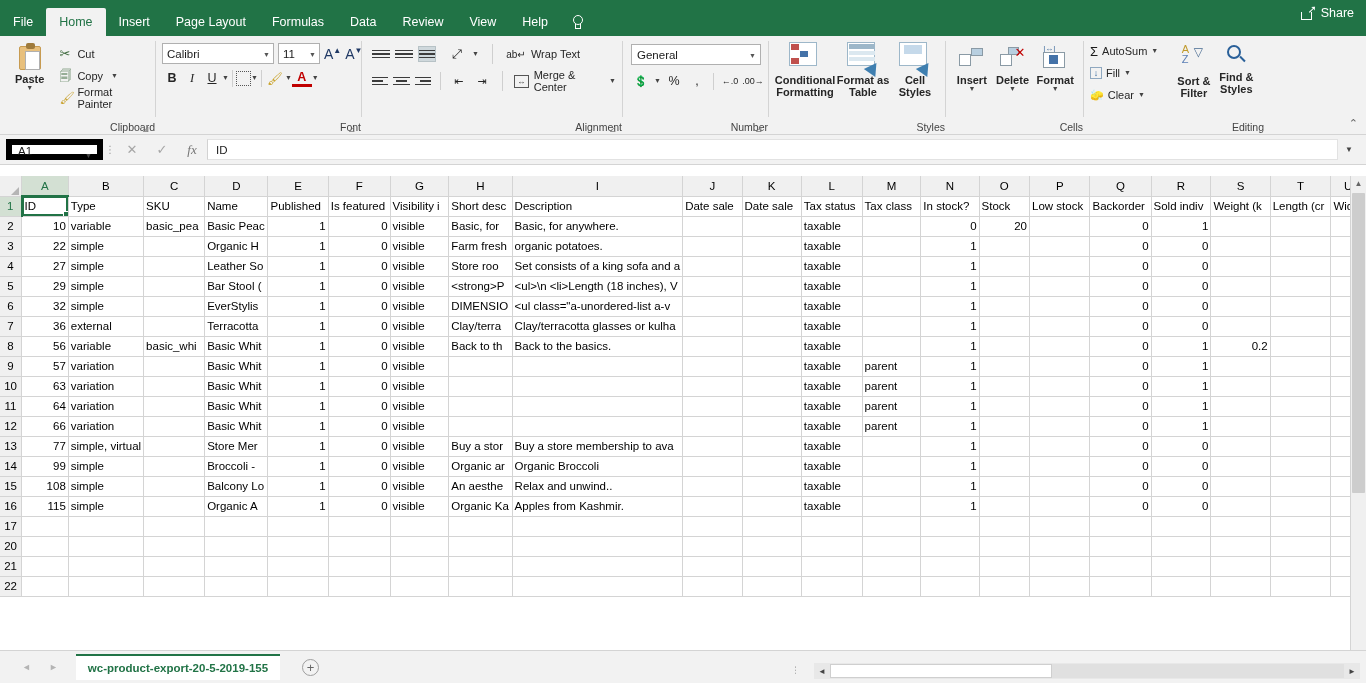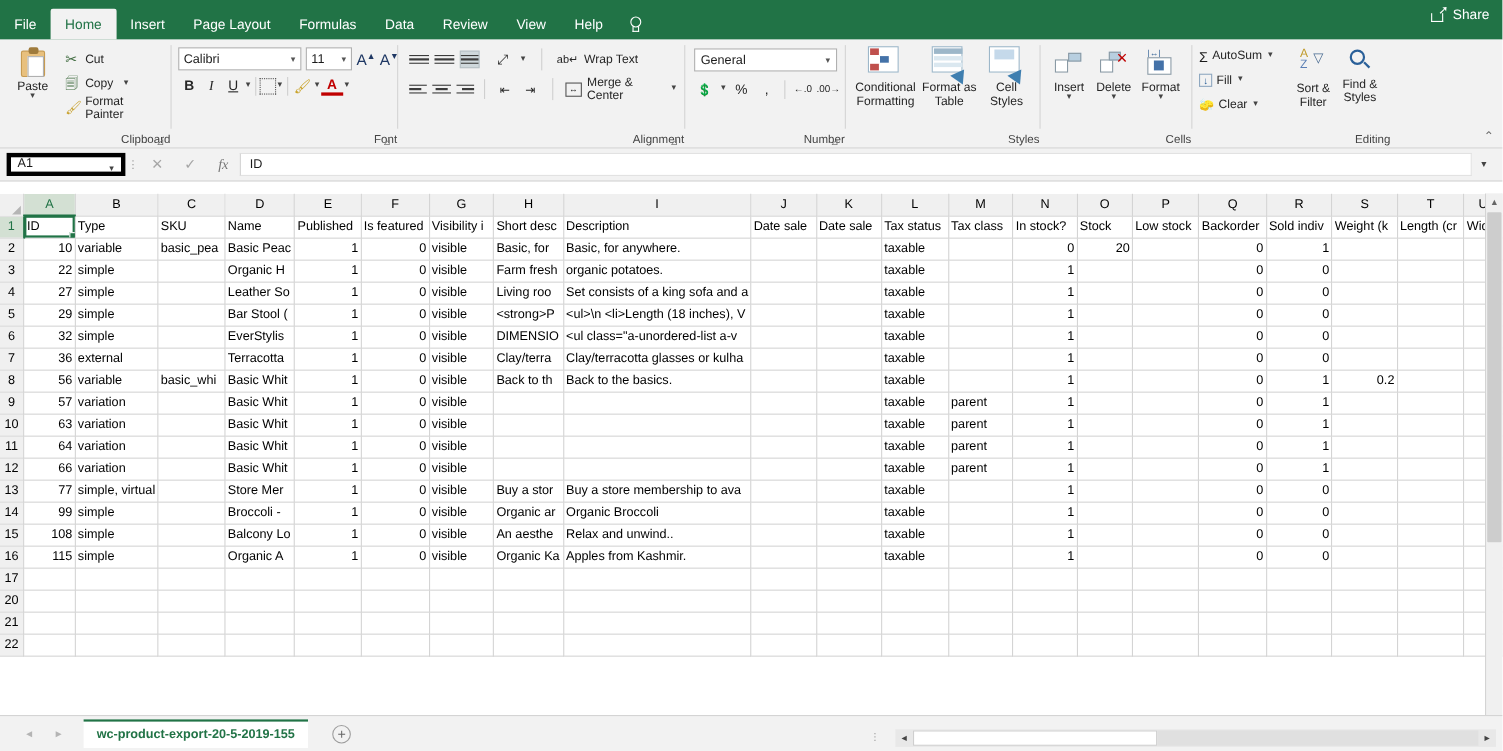--- a/index.html
+++ b/index.html
@@ -62,21 +62,21 @@
     height: 16px; font-size: 10.5px; color: #444; text-align:right;
     line-height: 16px; position: relative;
   }
   .grp-sep { width:1px; background:#d4d4d4; height:76px; margin-top:5px; align-self:flex-start;}
   .launcher { position:absolute; right:4px; bottom:1px; width:9px; height:9px;
     color:#7b7b7b; font-size:9px; line-height:9px; }
   .launcher::after{content:"⊿";}
 
   .bigbtn { display:flex; flex-direction:column; align-items:center; width:48px;
     font-size:11px; color:#262626; padding-top:2px; cursor:default;}
-  .bigbtn .lbl { text-align:center; line-height:12px; margin-top:2px;}
+  .bigbtn .lbl { text-align:center; line-height:12px; margin-top:2px;font-weight:bold;}
   .caret { font-size:7px; color:#444; line-height:6px; }
   .smallrow { display:flex; align-items:center; gap:4px; font-size:11px;
      color:#262626; height:21px; cursor:default;}
   .ico { display:inline-block; position:relative; }
 
   
   .ico-paste{width:26px;height:28px;}
   .ico-paste .board{position:absolute;left:2px;top:3px;width:22px;height:24px;background:#e8c07d;border:1px solid #c79b51;border-radius:2px;}
   .ico-paste .clip{position:absolute;left:9px;top:0px;width:9px;height:6px;background:#9f7b3c;border-radius:2px;}
   .ico-paste .pg{position:absolute;left:8px;top:8px;width:15px;height:19px;background:#fff;border:1px solid #b0b0b0;}
@@ -121,21 +121,21 @@
 
   .edit-small{display:flex;align-items:center;gap:4px;font-size:11px;height:20px;color:#262626;}
   .sigma{font-size:13px;color:#1a1a1a;}
   .sortico{width:28px;height:30px;position:relative;font-size:12px;}
   .findico{width:26px;height:26px;position:relative;}
   .collapse{position:absolute;right:8px;bottom:4px;color:#666;font-size:11px;}
 
   
   .fbar{height:30px;background:#f2f2f2;display:flex;align-items:center;
      border-bottom:1px solid #d4d4d4;padding:0 6px;}
-  .namebox{width:108px;height:21px;background:#fff;border:4px solid #000000;
+  .namebox{width:97px;height:21px;background:#fff;border:6px solid #000000;
      font-size:11.5px;display:flex;padding-left:6px;position:relative;color:#1a1a1a;}
   .namebox .dd{position:absolute;right:5px;top:7px;font-size:7px;color:#444;}
   .dots{width:14px;text-align:center;color:#9b9b9b;font-size:10px;letter-spacing:0;}
   .fb-btn{width:30px;text-align:center;font-size:13px;color:#a6a6a6;cursor:default;}
   .fb-fx{font-family:"Liberation Serif",serif;font-style:italic;font-size:13px;color:#767676;}
   .fx-input{flex:1;height:21px;background:#fff;border:1px solid #e2e2e2;border-left:1px solid #d2d2d2;
      font-size:11.5px;display:flex;align-items:center;padding-left:8px;color:#1a1a1a;}
   .fb-caret{width:22px;text-align:center;color:#444;font-size:8px;}
 
   
@@ -586,21 +586,21 @@
           </tr>
           <tr>
             <th class="rowhead">4</th>
             <td class="num">27</td>
             <td class="txt">simple</td>
             <td class="txt"></td>
             <td class="txt">Leather So</td>
             <td class="num">1</td>
             <td class="num">0</td>
             <td class="txt">visible</td>
-            <td class="txt">Living roo</td>
+            <td class="txt">Store roo</td>
             <td class="txt">Set consists of a king sofa and a</td>
             <td class="txt"></td>
             <td class="txt"></td>
             <td class="txt">taxable</td>
             <td class="txt"></td>
             <td class="num">1</td>
             <td class="num"></td>
             <td class="num"></td>
             <td class="num">0</td>
             <td class="num">0</td>

